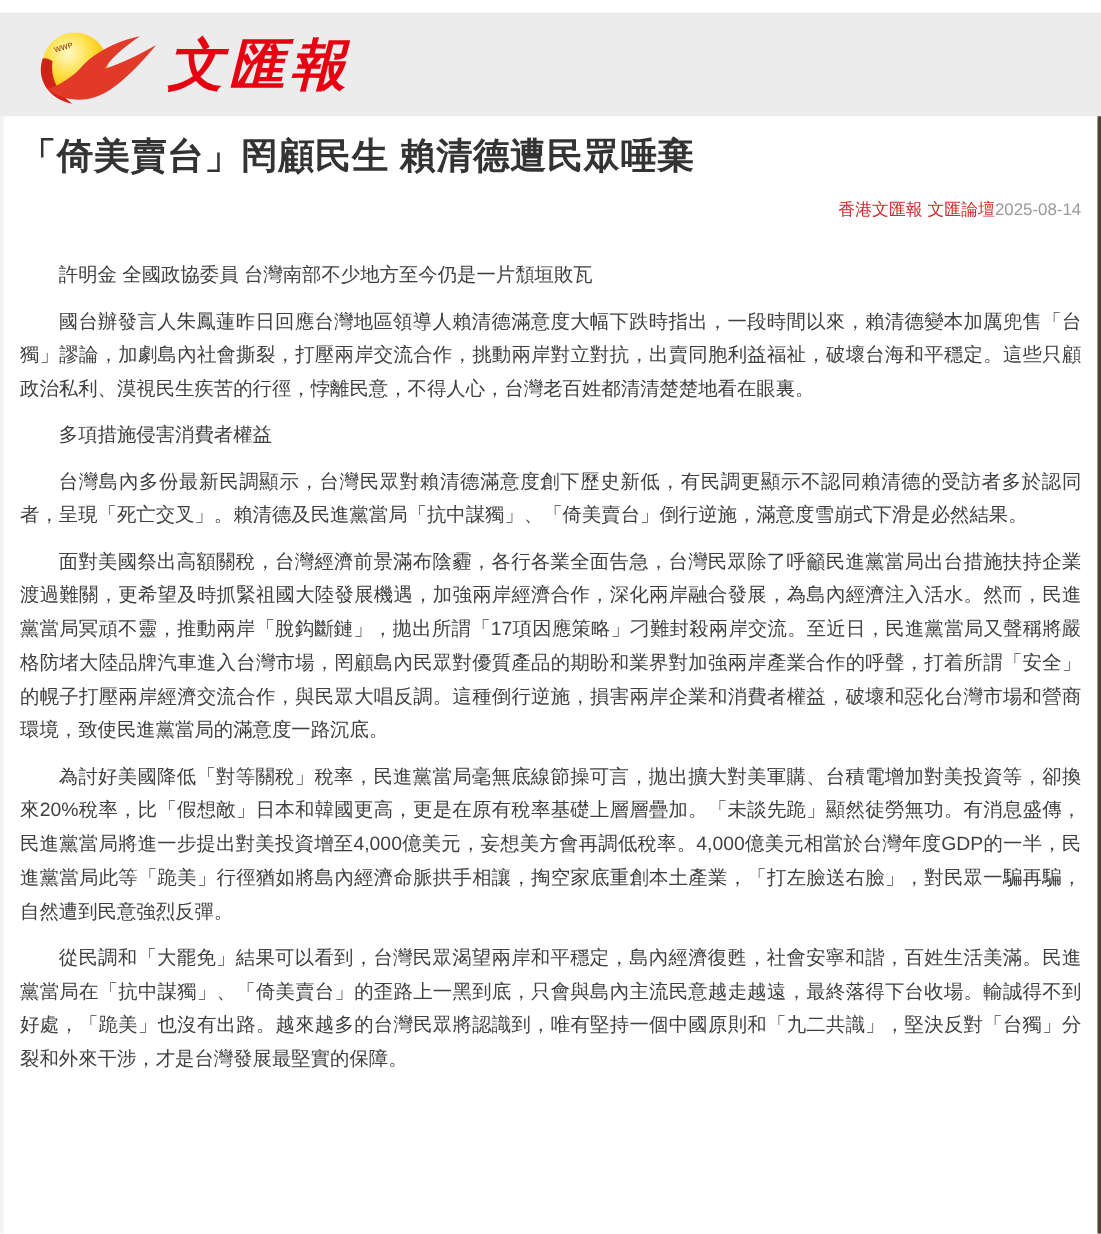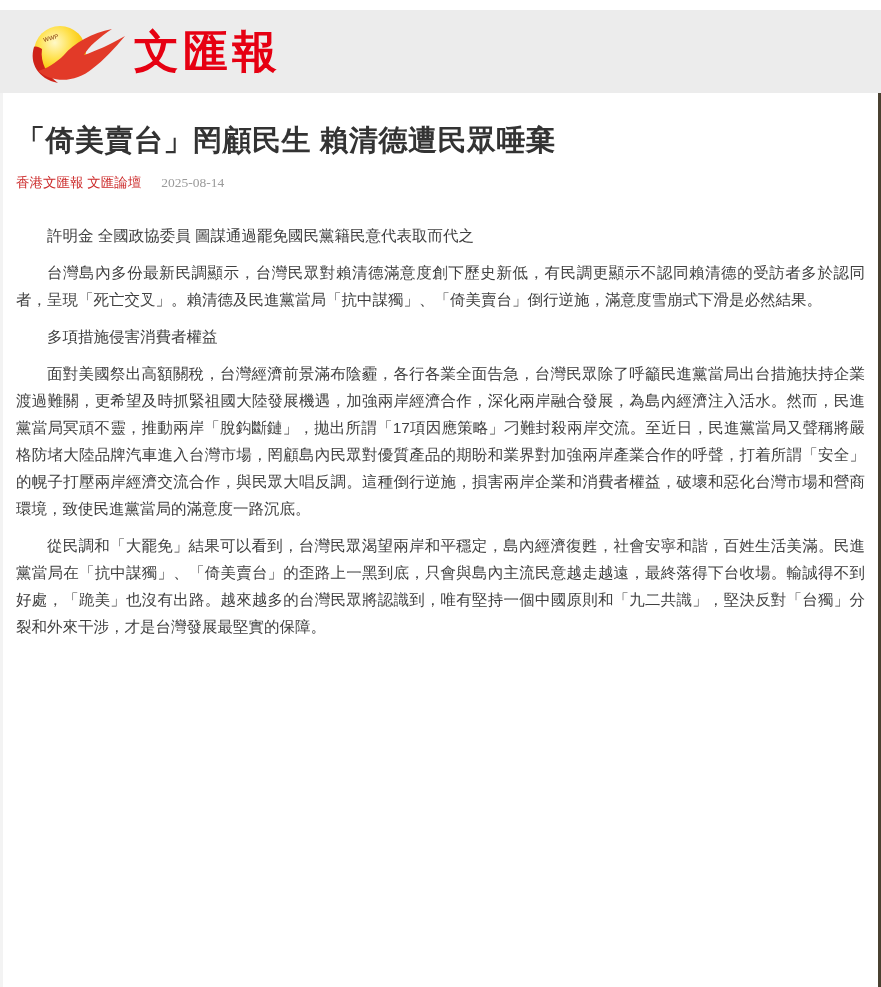--- a/index.html
+++ b/index.html
@@ -16,29 +16,30 @@
   
   .site-header{
     margin-top:10px;height:83px;background:var(--header-bg);
     display:flex;align-items:center;padding-left:28px;
   }
   .logo{display:flex;align-items:center;cursor:pointer;}
   .logo-text{
     font-size:45px;font-weight:bold;color:var(--logo-red);
     margin-left:6px;letter-spacing:4px;
     font-family:"Liberation Serif","DejaVu Serif",serif;
+    font-style:italic;
   }
   
   .article-title{
-    margin:28px 16px 0;font-size:29px;line-height:38px;font-weight:bold;
+    margin:13px 16px 0;font-size:29px;line-height:38px;font-weight:bold;
     color:var(--title-text);letter-spacing:0.5px;
   }
-  .byline{margin:15px 16px 0;font-size:13.5px;display:flex;align-items:baseline;}
+  .byline{margin:15px 16px 0;font-size:13.5px;display:flex;align-items:baseline;justify-content:flex-end;}
   .byline .source{color:var(--byline-red);text-decoration:none;cursor:pointer;}
-  .byline .date{color:var(--date-gray);margin-left:20px;font-family:Liberation Serif, serif;}
+  .byline .date{color:var(--date-gray);}
   .article-body{margin:30px 16px 0;color:var(--body-text);}
   .article-body p{
     font-size:15.5px;line-height:27px;text-indent:2em;
     text-align:justify;margin:10px 0;
   }
   .article-body p:first-child{margin-top:0;}
   
   .edge-left{position:absolute;left:0;top:93px;bottom:0;width:3px;background:var(--edge-light);}
   .edge-right{position:absolute;right:0;top:93px;bottom:0;width:3px;background:var(--edge-dark);}
 </style>
@@ -67,23 +68,25 @@
 
 <main>
   <h1 class="article-title">「倚美賣台」罔顧民生 賴清德遭民眾唾棄</h1>
 
   <div class="byline">
     <a class="source">香港文匯報 文匯論壇</a>
     <span class="date">2025-08-14</span>
   </div>
 
   <div class="article-body">
-    <p>許明金 全國政協委員 圖謀通過罷免國民黨籍民意代表取而代之</p>
+    <p>許明金 全國政協委員 台灣南部不少地方至今仍是一片頹垣敗瓦</p>
+    <p>國台辦發言人朱鳳蓮昨日回應台灣地區領導人賴清德滿意度大幅下跌時指出，一段時間以來，賴清德變本加厲兜售「台獨」謬論，加劇島內社會撕裂，打壓兩岸交流合作，挑動兩岸對立對抗，出賣同胞利益福祉，破壞台海和平穩定。這些只顧政治私利、漠視民生疾苦的行徑，悖離民意，不得人心，台灣老百姓都清清楚楚地看在眼裏。</p>
+    <p>多項措施侵害消費者權益</p>
     <p>台灣島內多份最新民調顯示，台灣民眾對賴清德滿意度創下歷史新低，有民調更顯示不認同賴清德的受訪者多於認同者，呈現「死亡交叉」。賴清德及民進黨當局「抗中謀獨」、「倚美賣台」倒行逆施，滿意度雪崩式下滑是必然結果。</p>
-    <p>多項措施侵害消費者權益</p>
     <p>面對美國祭出高額關稅，台灣經濟前景滿布陰霾，各行各業全面告急，台灣民眾除了呼籲民進黨當局出台措施扶持企業渡過難關，更希望及時抓緊祖國大陸發展機遇，加強兩岸經濟合作，深化兩岸融合發展，為島內經濟注入活水。然而，民進黨當局冥頑不靈，推動兩岸「脫鈎斷鏈」，拋出所謂「17項因應策略」刁難封殺兩岸交流。至近日，民進黨當局又聲稱將嚴格防堵大陸品牌汽車進入台灣市場，罔顧島內民眾對優質產品的期盼和業界對加強兩岸產業合作的呼聲，打着所謂「安全」的幌子打壓兩岸經濟交流合作，與民眾大唱反調。這種倒行逆施，損害兩岸企業和消費者權益，破壞和惡化台灣市場和營商環境，致使民進黨當局的滿意度一路沉底。</p>
+    <p>為討好美國降低「對等關稅」稅率，民進黨當局毫無底線節操可言，拋出擴大對美軍購、台積電增加對美投資等，卻換來20%稅率，比「假想敵」日本和韓國更高，更是在原有稅率基礎上層層疊加。「未談先跪」顯然徒勞無功。有消息盛傳，民進黨當局將進一步提出對美投資增至4,000億美元，妄想美方會再調低稅率。4,000億美元相當於台灣年度GDP的一半，民進黨當局此等「跪美」行徑猶如將島內經濟命脈拱手相讓，掏空家底重創本土產業，「打左臉送右臉」，對民眾一騙再騙，自然遭到民意強烈反彈。</p>
     <p>從民調和「大罷免」結果可以看到，台灣民眾渴望兩岸和平穩定，島內經濟復甦，社會安寧和諧，百姓生活美滿。民進黨當局在「抗中謀獨」、「倚美賣台」的歪路上一黑到底，只會與島內主流民意越走越遠，最終落得下台收場。輸誠得不到好處，「跪美」也沒有出路。越來越多的台灣民眾將認識到，唯有堅持一個中國原則和「九二共識」，堅決反對「台獨」分裂和外來干涉，才是台灣發展最堅實的保障。</p>
   </div>
 
 </main>
 
 <div class="edge-left"></div>
 <div class="edge-right"></div>
 
 </body></html>

